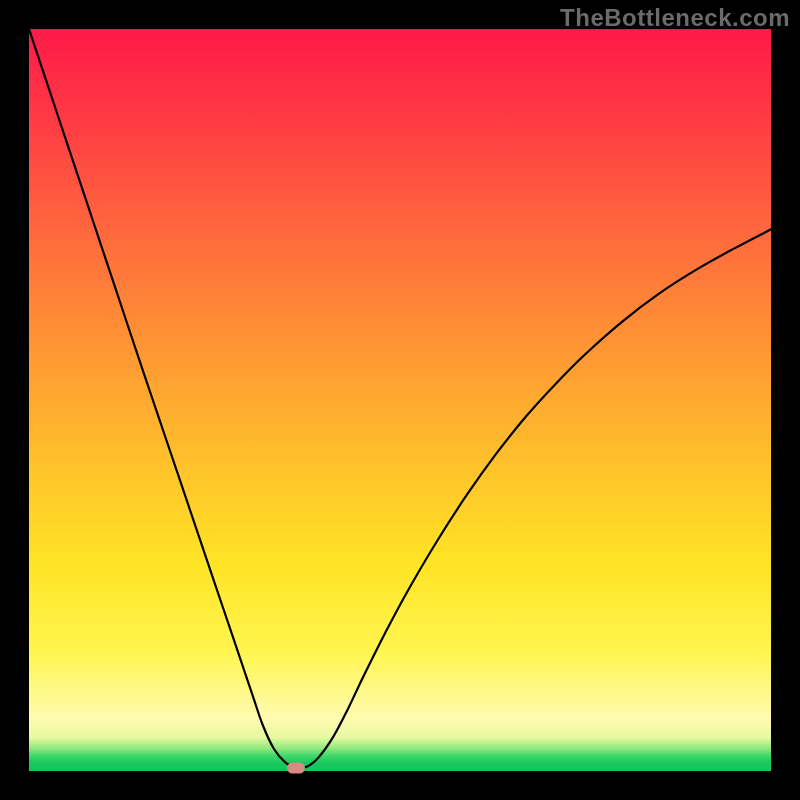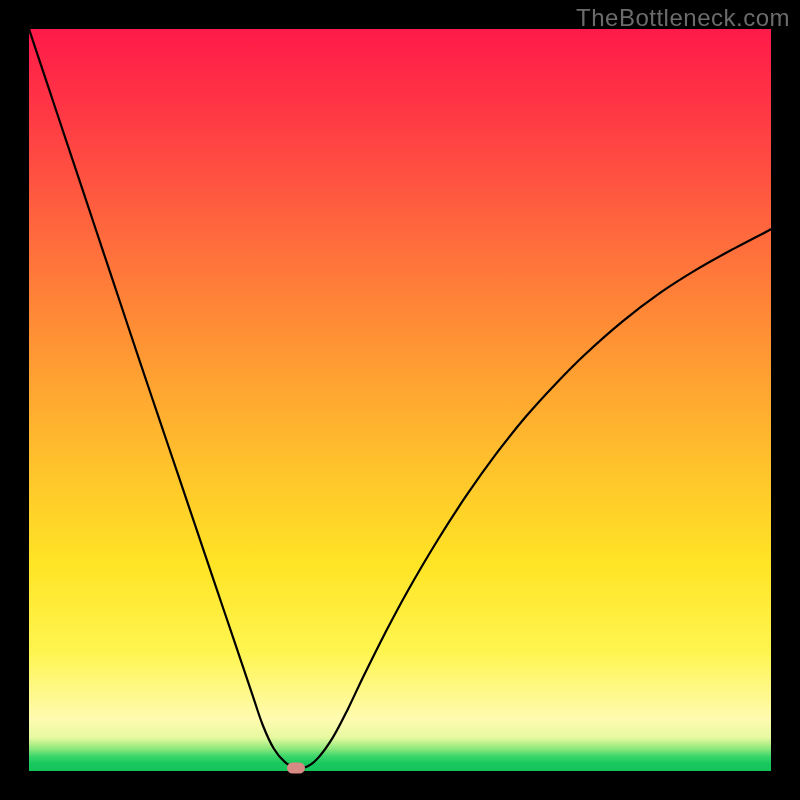--- a/index.html
+++ b/index.html
@@ -18,20 +18,21 @@
   }
   .watermark {
     position: absolute;
     top: 4px;
     right: 10px;
     font-family: Arial, Helvetica, sans-serif;
     font-size: 24px;
     color: #6b6b6b;
     letter-spacing: 0.5px;
     user-select: none;
+    font-weight: bold;
   }
   .plot-wrap {
     position: absolute;
     left: 29px;
     top: 29px;
     width: 742px;
     height: 742px;
   }
   .plot-bg {
     position: absolute;

